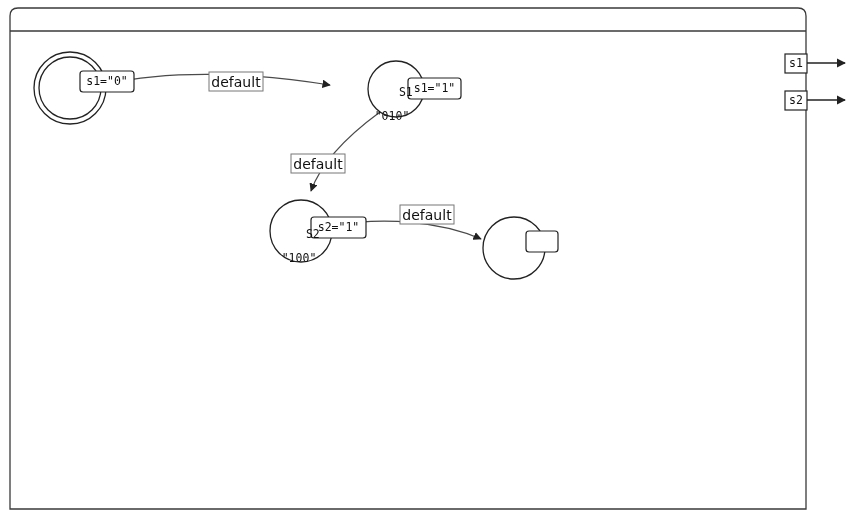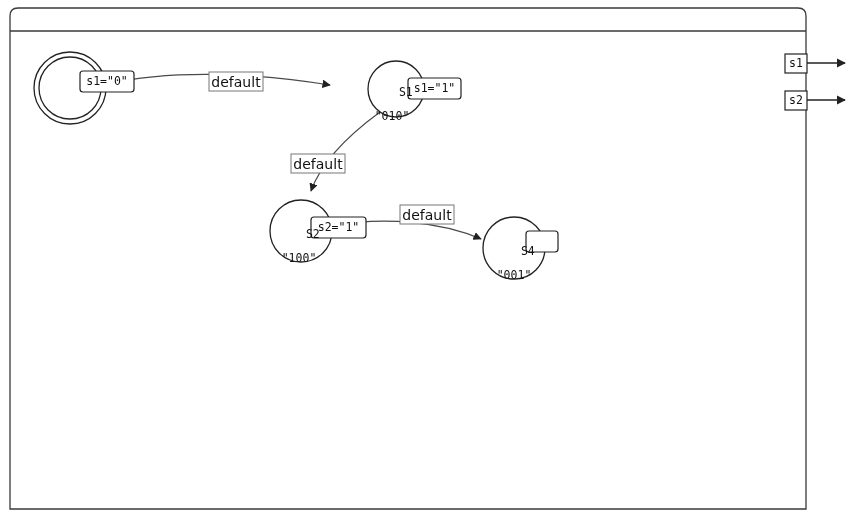--- a/index.html
+++ b/index.html
@@ -173,24 +173,20 @@
     <span class="enc">"010"</span>
   </div>
   <div class="lbl note-text" style="left:408px; top:82px; width:53px;">s1="1"</div>
 
   <div class="lbl state-text" style="left:272px; top:216px; width:54px;">
     <span>S2</span>
     <span class="enc">"100"</span>
   </div>
   <div class="lbl note-text" style="left:311px; top:221px; width:55px;">s2="1"</div>
 
-  <div class="lbl state-text" style="left:487px; top:233px; width:54px;">
-    <span>S4</span>
-    <span class="enc">"001"</span>
-  </div>
   <div class="lbl note-text" style="left:526px; top:235px; width:32px;"></div>
 
   <div class="lbl edge-text" style="left:209px; top:75px; width:54px;">default</div>
   <div class="lbl edge-text" style="left:291px; top:157px; width:54px;">default</div>
   <div class="lbl edge-text" style="left:400px; top:208px; width:54px;">default</div>
 
   <div class="lbl port-text" style="left:785px; top:57px; width:22px;">s1</div>
   <div class="lbl port-text" style="left:785px; top:94px; width:22px;">s2</div>
 
 </div>

